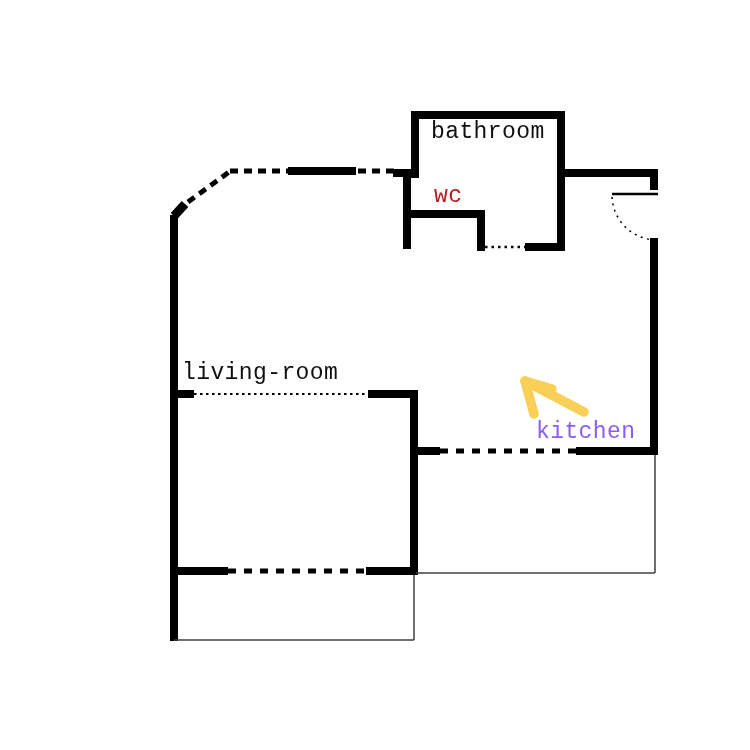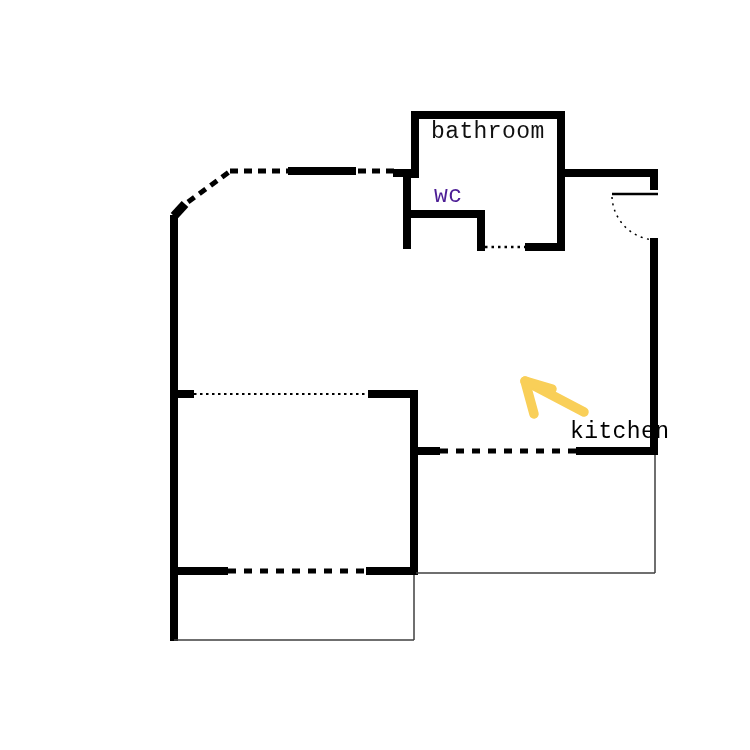--- a/index.html
+++ b/index.html
@@ -68,15 +68,16 @@
       <line x1="366" y1="575" x2="366" y2="640" stroke="#3f3f3f" stroke-width="1.5"></line>
       <line x1="126" y1="640" x2="366" y2="640" stroke="#3f3f3f" stroke-width="1.5"></line>
       <line x1="564" y1="194" x2="610" y2="194" stroke="#000000" stroke-width="2.5"></line>
       <path d="M 564 197 A 45 45 0 0 0 609 240" fill="none" stroke="#000000" stroke-width="1.5" stroke-dasharray="2 4.5"></path>
       <line x1="126" y1="216" x2="137" y2="204" stroke="#000000" stroke-width="9"></line>
       <line x1="536" y1="412" x2="477" y2="381" stroke="#f9cf58" stroke-width="9.5" stroke-linecap="round"></line>
       <polyline points="486,414 477,381 504,389" fill="none" stroke="#f9cf58" stroke-width="9.5" stroke-linecap="round" stroke-linejoin="round"></polyline>
     </svg>
 
   <div class="room-label" style="left: 383px; top: 120px; color: rgb(16, 16, 16);">bathroom</div>
-  <div class="room-label" style="left: 386px; top: 184px; color: #4c1d95;">wc</div>
-  <div class="room-label" style="left: 522px; top: 420px; color: #000000; text-align: center;">kitchen</div>
+  <div class="room-label" style="left: 386px; top: 184px; color: #b91c1c;">wc</div>
+  <div class="room-label" style="left: 134px; top: 361px; color: rgb(16, 16, 16);">living-room</div>
+  <div class="room-label" style="left: 488px; top: 420px; color: #8b5cf6; text-align: center;">kitchen</div>
 </div>
 
 </body></html>

